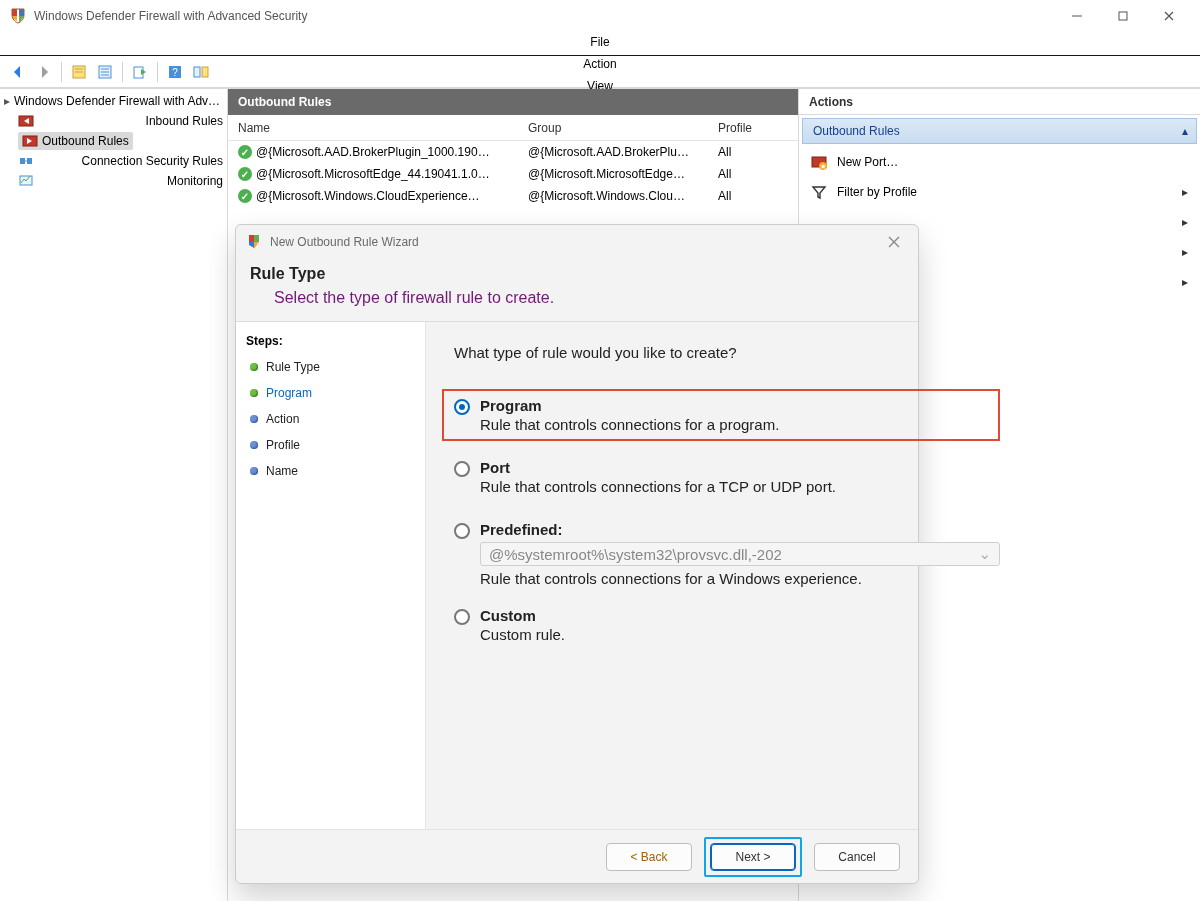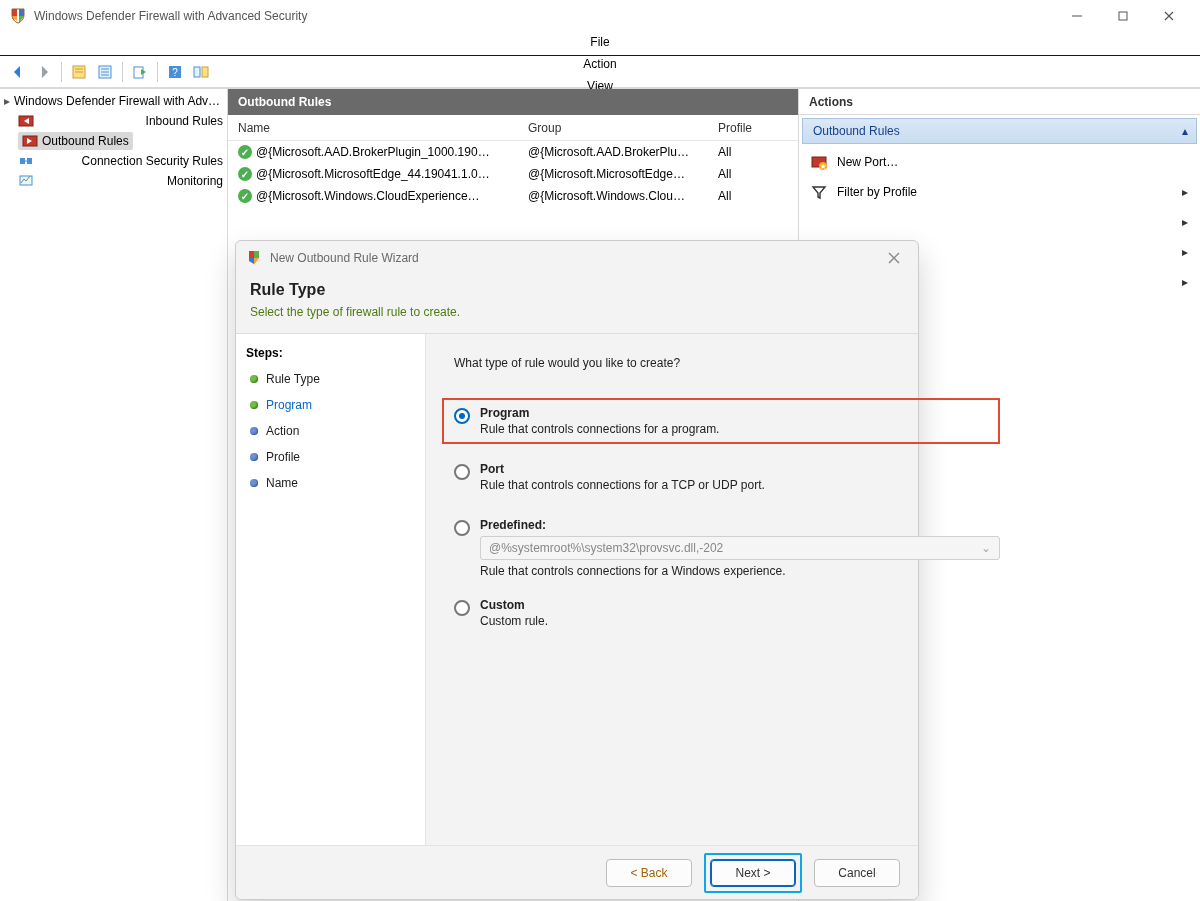--- a/index.html
+++ b/index.html
@@ -142,42 +142,42 @@
 
   
   .actions-blank {
     height: 30px; display:flex; align-items:center; padding:0 12px;
   }
   .actions-blank .arrow { margin-left:auto; color:#333; }
 
   
   .wizard {
     position: absolute;
-    left: 235px; top: 240px;
+    left: 235px; top: 224px;
     width: 684px; height: 660px;
     background: #f3f3f3;
     border: 1px solid #ccc;
     border-radius: 6px;
     box-shadow: 0 14px 30px rgba(0,0,0,0.18);
     display:flex; flex-direction:column;
   }
   .wizard-titlebar {
     height: 34px; display:flex; align-items:center;
     padding: 0 10px; color:#6a6a6a;
     border-top-left-radius:6px;border-top-right-radius:6px;
   }
   .wizard-titlebar .title { margin-left:8px; }
   .wizard-close { margin-left:auto; width:28px;height:28px; display:flex;align-items:center;justify-content:center;color:#888; }
   .wizard-head {
     padding: 6px 14px 14px 14px;
     border-bottom: 1px solid #ddd;
     background:#f3f3f3;
   }
   .wizard-head h2 { margin:0 0 6px 0; font-size:16px; font-weight:600; color:#222; }
-  .wizard-head .sub { font-size:12px; color:#4d7c0f; }
+  .wizard-head .sub { font-size:16px; color:#701a75;margin-left:24px; }
   .wizard-body {
     flex:1; display:grid;
     grid-template-columns: 190px 1fr;
   }
   .wizard-steps {
     background:#fff;
     border-right:1px solid #e4e4e4;
     padding-top:6px;
   }
   .wizard-steps .steps-hdr { font-weight:600; padding:6px 10px; }
@@ -186,21 +186,21 @@
     padding:6px 10px 6px 14px;
     color:#222;
   }
   .wizard-step.active { color:#0a66c2; }
   .step-dot { width:8px;height:8px;border-radius:50%; flex:0 0 8px; }
   .step-dot.green { background:#6fbf44; box-shadow:inset -1px -1px 2px #3e7a20; }
   .step-dot.blue { background:#6d8fd6; box-shadow:inset -1px -1px 2px #35599f; }
 
   .wizard-content {
     padding: 22px 28px;
-    font-size:12px;
+    font-size:15px;
     color:#222;
   }
   .wizard-content .prompt { margin-bottom:28px; }
   .rt-group { margin-bottom:26px; display:flex; gap:10px; }
   .rt-group.hl { border:2px solid #e04a33; padding:6px 10px; margin-left:-12px; margin-bottom:18px; }
   .rt-radio {
     width:16px;height:16px;border-radius:50%;
     border:2px solid #0067c0;
     position:relative; flex:0 0 16px; margin-top:2px;
     background:#fff;

